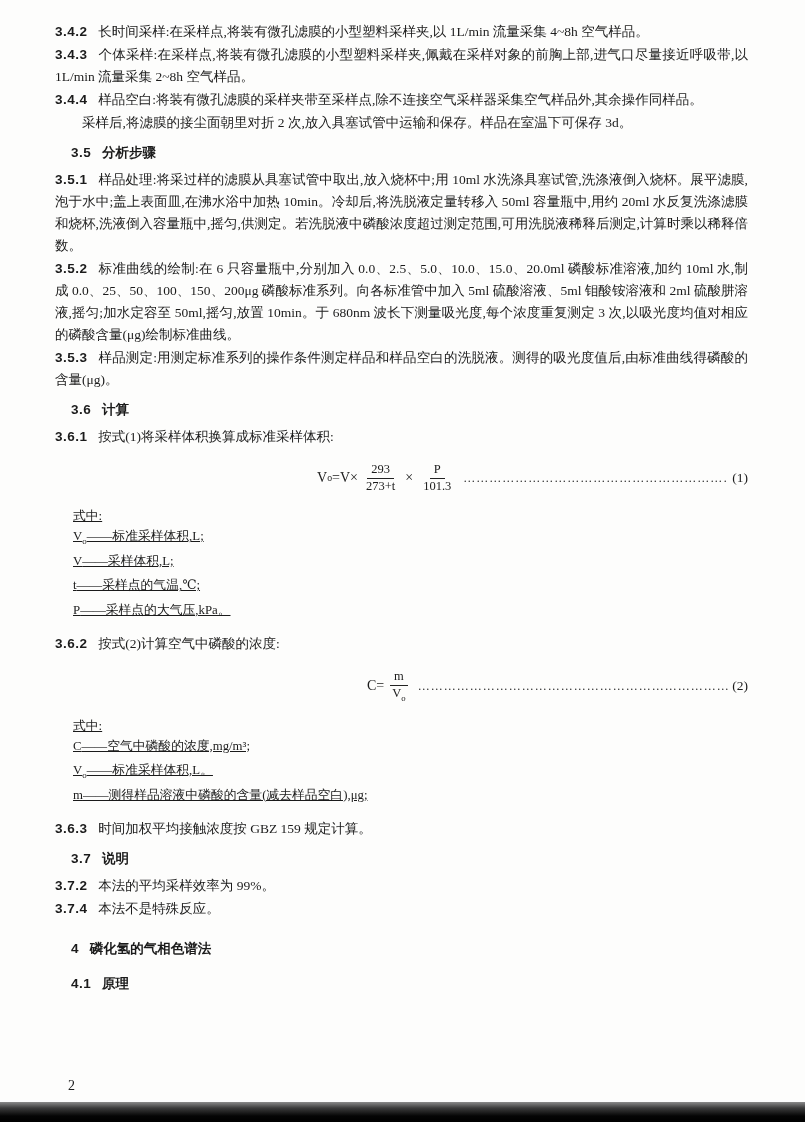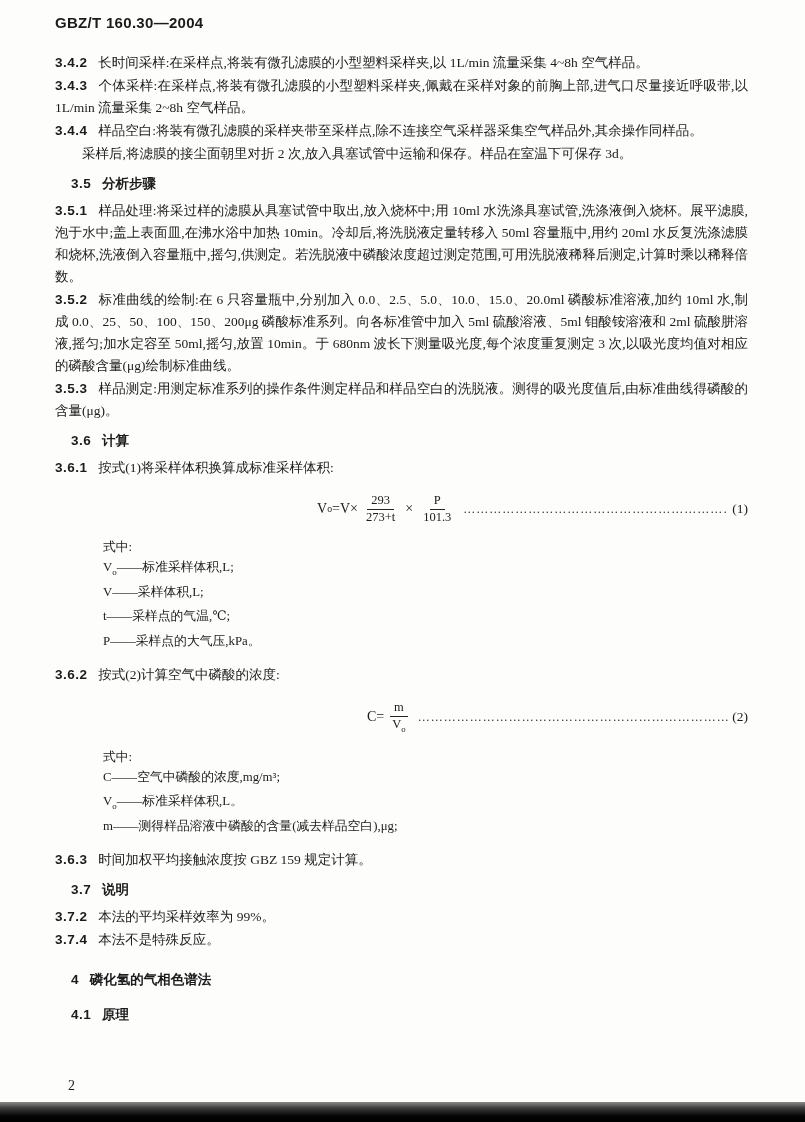--- a/index.html
+++ b/index.html
@@ -76,21 +76,21 @@
     white-space: nowrap;
     margin: 0 4px;
     color: #2a2a2a;
     letter-spacing: 1px;
     font-size: 12px;
   }
   .f-num { flex: none; font-size: 13.5px; }
   sub.sym-sub { font-size: 70%; }
 
   
-  .deflist { margin: 3px 0 9px 48px; font-size: 12.8px; line-height: 20px; }
+  .deflist { margin: 3px 0 9px 18px; font-size: 12.8px; line-height: 20px; text-decoration: underline; }
   .deflist p { margin: 0; }
 
   .page-footer {
     position: absolute;
     left: 68px;
     bottom: 28px;
     font-size: 14px;
   }
 
   .page-edge {
@@ -98,21 +98,20 @@
     left: 0; right: 0; bottom: 0;
     height: 20px;
     background: linear-gradient(to bottom, #8a8a8a 0%, #3c3c3c 30%, #050505 70%, #000 100%);
   }
 </style>
 </head>
 <body>
 
 <div class="page">
 
-  <div class="doc-header">GBZ/T 160.30—2004</div>
 
   <div class="content">
 
     <p class="clause"><span class="cnum">3.4.2</span><span>长时间采样:在采样点,将装有微孔滤膜的小型塑料采样夹,以 1L/min 流量采集 4~8h 空气样品。</span></p>
 
     <p class="clause"><span class="cnum">3.4.3</span><span>个体采样:在采样点,将装有微孔滤膜的小型塑料采样夹,佩戴在采样对象的前胸上部,进气口尽量接近呼吸带,以 1L/min 流量采集 2~8h 空气样品。</span></p>
 
     <p class="clause"><span class="cnum">3.4.4</span><span>样品空白:将装有微孔滤膜的采样夹带至采样点,除不连接空气采样器采集空气样品外,其余操作同样品。</span></p>
 
     <p class="indent">采样后,将滤膜的接尘面朝里对折 2 次,放入具塞试管中运输和保存。样品在室温下可保存 3d。</p>

